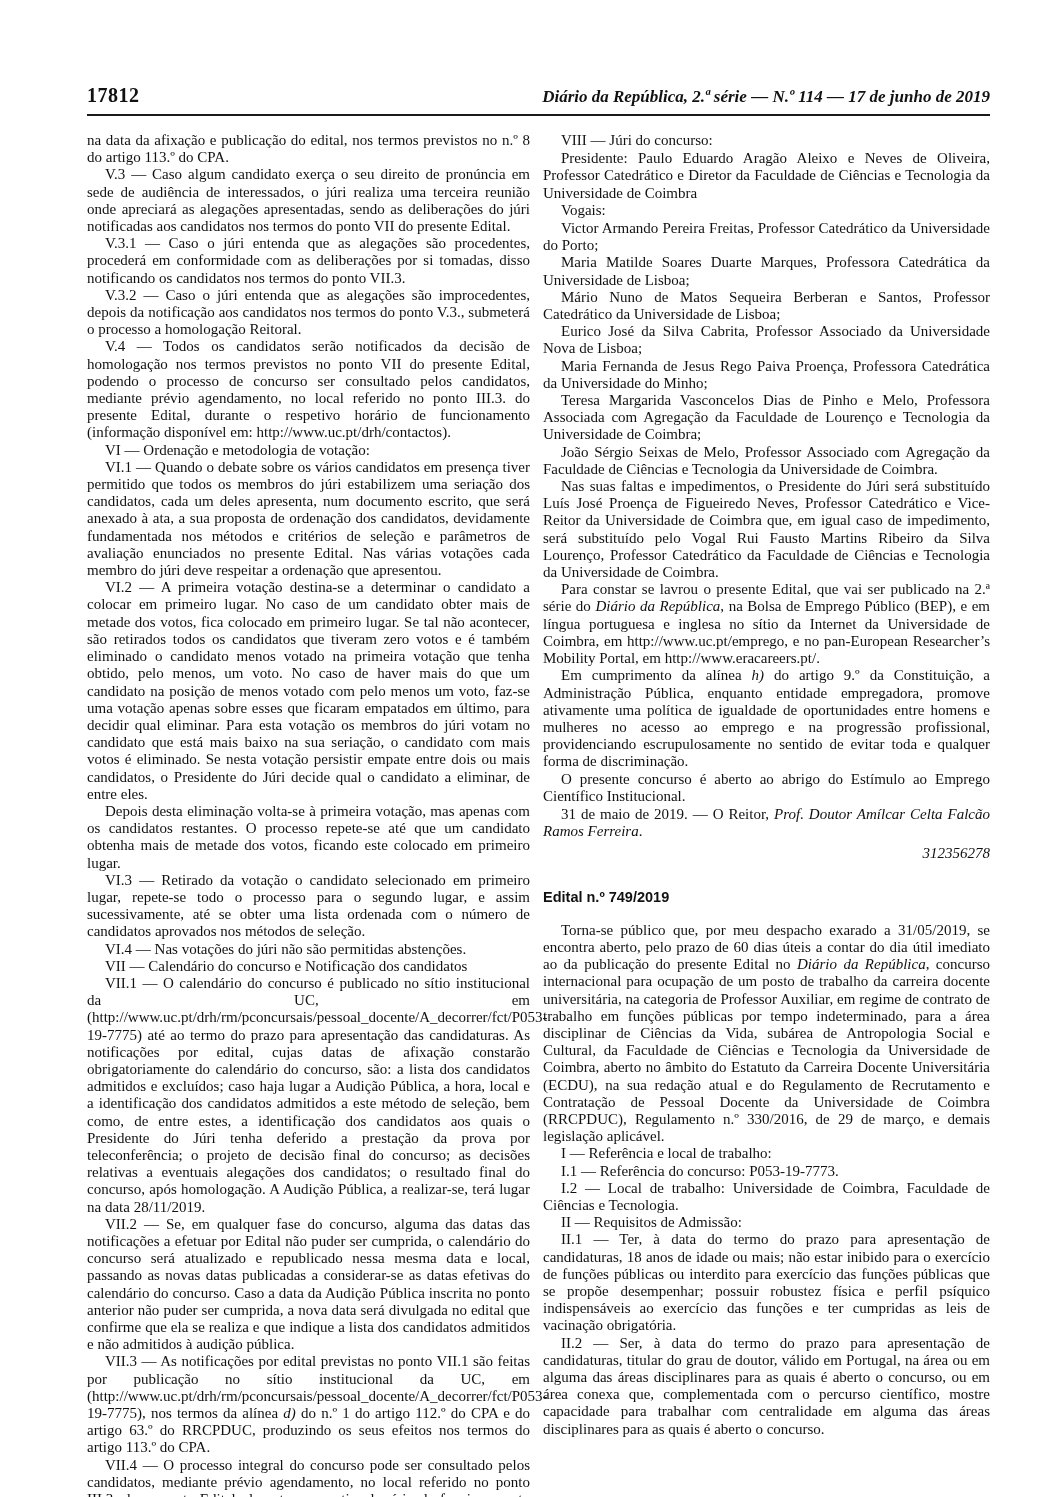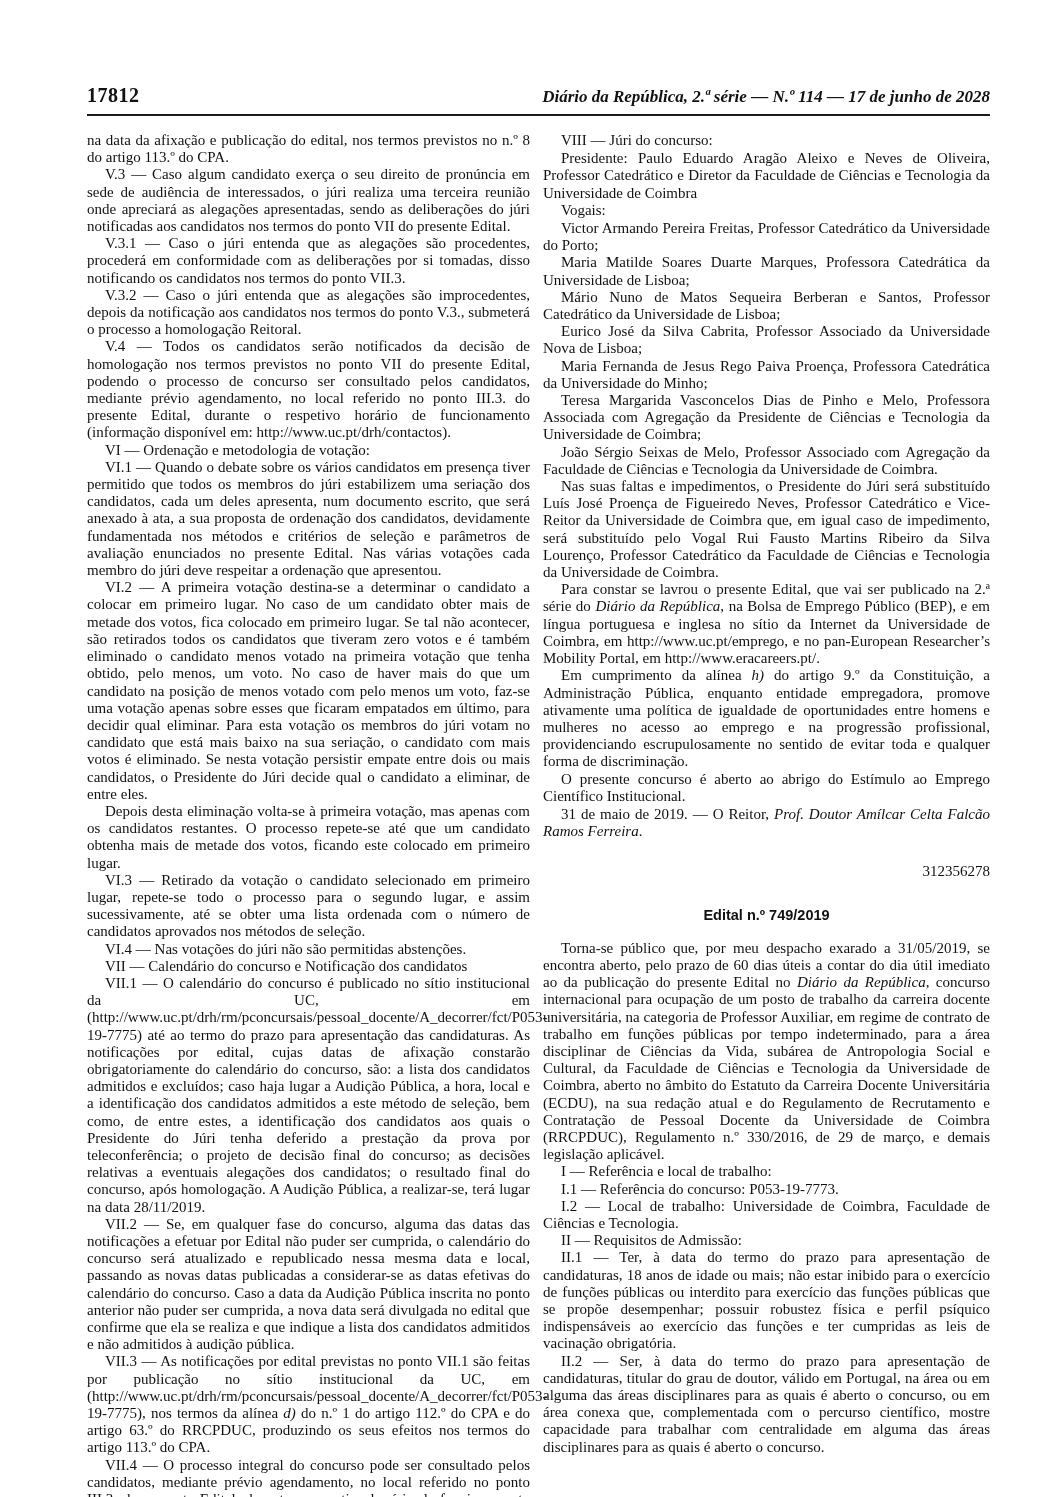--- a/index.html
+++ b/index.html
@@ -55,40 +55,41 @@
     margin: 0;
     text-indent: 18px;
     text-align: justify;
   }
   .noindent { text-indent: 0; }
   .gap { margin-top: 1px; }
   .gap-lg { }
   .right-align {
     text-align: right;
     text-indent: 0;
-    margin-top: 23px;
+    margin-top: 5px;
+    font-style: italic;
   }
   .heading {
-    text-align: center;
+    text-align: left;
     text-indent: 0;
     font-family: "Liberation Sans", sans-serif;
     font-weight: bold;
     font-size: 14.5px;
     margin-top: 26px;
     margin-bottom: 16px;
   }
   .italic { font-style: italic; }
 </style>
 </head>
 <body>
 
 <div class="page">
   <div class="page-header">
     <span class="page-number">17812</span>
-    <span class="journal-title">Diário da República, 2.ª série — N.º 114 — 17 de junho de 2028</span>
+    <span class="journal-title">Diário da República, 2.ª série — N.º 114 — 17 de junho de 2019</span>
   </div>
   <hr class="header-rule">
   <div class="columns">
     <div class="column" id="left-column">
         <p class="para noindent">na data da afixação e publicação do edital, nos termos previstos no n.º 8 do artigo 113.º do CPA.</p>
         <p class="para">V.3 — Caso algum candidato exerça o seu direito de pronúncia em sede de audiência de interessados, o júri realiza uma terceira reunião onde apreciará as alegações apresentadas, sendo as deliberações do júri notificadas aos candidatos nos termos do ponto VII do presente Edital.</p>
         <p class="para">V.3.1 — Caso o júri entenda que as alegações são procedentes, procederá em conformidade com as deliberações por si tomadas, disso notificando os candidatos nos termos do ponto VII.3.</p>
         <p class="para">V.3.2 — Caso o júri entenda que as alegações são improcedentes, depois da notificação aos candidatos nos termos do ponto V.3., submeterá o processo a homologação Reitoral.</p>
         <p class="para">V.4 — Todos os candidatos serão notificados da decisão de homologação nos termos previstos no ponto VII do presente Edital, podendo o processo de concurso ser consultado pelos candidatos, mediante prévio agendamento, no local referido no ponto III.3. do presente Edital, durante o respetivo horário de funcionamento (informação disponível em: http://www.uc.pt/drh/contactos).</p>
         <p class="para">VI — Ordenação e metodologia de votação:</p>
@@ -105,21 +106,21 @@
       </div>
     <div class="column" id="right-column">
         <p class="para">VIII — Júri do concurso:</p>
         <p class="para gap">Presidente: Paulo Eduardo Aragão Aleixo e Neves de Oliveira, Professor Catedrático e Diretor da Faculdade de Ciências e Tecnologia da Universidade de Coimbra</p>
         <p class="para">Vogais:</p>
         <p class="para gap">Victor Armando Pereira Freitas, Professor Catedrático da Universidade do Porto;</p>
         <p class="para">Maria Matilde Soares Duarte Marques, Professora Catedrática da Universidade de Lisboa;</p>
         <p class="para">Mário Nuno de Matos Sequeira Berberan e Santos, Professor Catedrático da Universidade de Lisboa;</p>
         <p class="para">Eurico José da Silva Cabrita, Professor Associado da Universidade Nova de Lisboa;</p>
         <p class="para">Maria Fernanda de Jesus Rego Paiva Proença, Professora Catedrática da Universidade do Minho;</p>
-        <p class="para">Teresa Margarida Vasconcelos Dias de Pinho e Melo, Professora Associada com Agregação da Presidente de Ciências e Tecnologia da Universidade de Coimbra;</p>
+        <p class="para">Teresa Margarida Vasconcelos Dias de Pinho e Melo, Professora Associada com Agregação da Faculdade de Lourenço e Tecnologia da Universidade de Coimbra;</p>
         <p class="para">João Sérgio Seixas de Melo, Professor Associado com Agregação da Faculdade de Ciências e Tecnologia da Universidade de Coimbra.</p>
         <p class="para gap-lg">Nas suas faltas e impedimentos, o Presidente do Júri será substituído Luís José Proença de Figueiredo Neves, Professor Catedrático e Vice-Reitor da Universidade de Coimbra que, em igual caso de impedimento, será substituído pelo Vogal Rui Fausto Martins Ribeiro da Silva Lourenço, Professor Catedrático da Faculdade de Ciências e Tecnologia da Universidade de Coimbra.</p>
         <p class="para"><span>Para constar se lavrou o presente Edital, que vai ser publicado na 2.ª série do </span><span class="italic">Diário da República</span><span>, na Bolsa de Emprego Público (BEP), e em língua portuguesa e inglesa no sítio da Internet da Universidade de Coimbra, em http://www.uc.pt/emprego, e no pan-European Researcher’s Mobility Portal, em http://www.eracareers.pt/.</span></p>
         <p class="para"><span>Em cumprimento da alínea </span><span class="italic">h)</span><span> do artigo 9.º da Constituição, a Administração Pública, enquanto entidade empregadora, promove ativamente uma política de igualdade de oportunidades entre homens e mulheres no acesso ao emprego e na progressão profissional, providenciando escrupulosamente no sentido de evitar toda e qualquer forma de discriminação.</span></p>
         <p class="para">O presente concurso é aberto ao abrigo do Estímulo ao Emprego Científico Institucional.</p>
         <p class="para gap"><span>31 de maio de 2019. — O Reitor, </span><span class="italic">Prof. Doutor Amílcar Celta Falcão Ramos Ferreira</span><span>.</span></p>
         <p class="para right-align">312356278</p>
         <p class="para heading">Edital n.º 749/2019</p>
         <p class="para"><span>Torna-se público que, por meu despacho exarado a 31/05/2019, se encontra aberto, pelo prazo de 60 dias úteis a contar do dia útil imediato ao da publicação do presente Edital no </span><span class="italic">Diário da República</span><span>, concurso internacional para ocupação de um posto de trabalho da carreira docente universitária, na categoria de Professor Auxiliar, em regime de contrato de trabalho em funções públicas por tempo indeterminado, para a área disciplinar de Ciências da Vida, subárea de Antropologia Social e Cultural, da Faculdade de Ciências e Tecnologia da Universidade de Coimbra, aberto no âmbito do Estatuto da Carreira Docente Universitária (ECDU), na sua redação atual e do Regulamento de Recrutamento e Contratação de Pessoal Docente da Universidade de Coimbra (RRCPDUC), Regulamento n.º 330/2016, de 29 de março, e demais legislação aplicável.</span></p>
         <p class="para">I — Referência e local de trabalho:</p>

